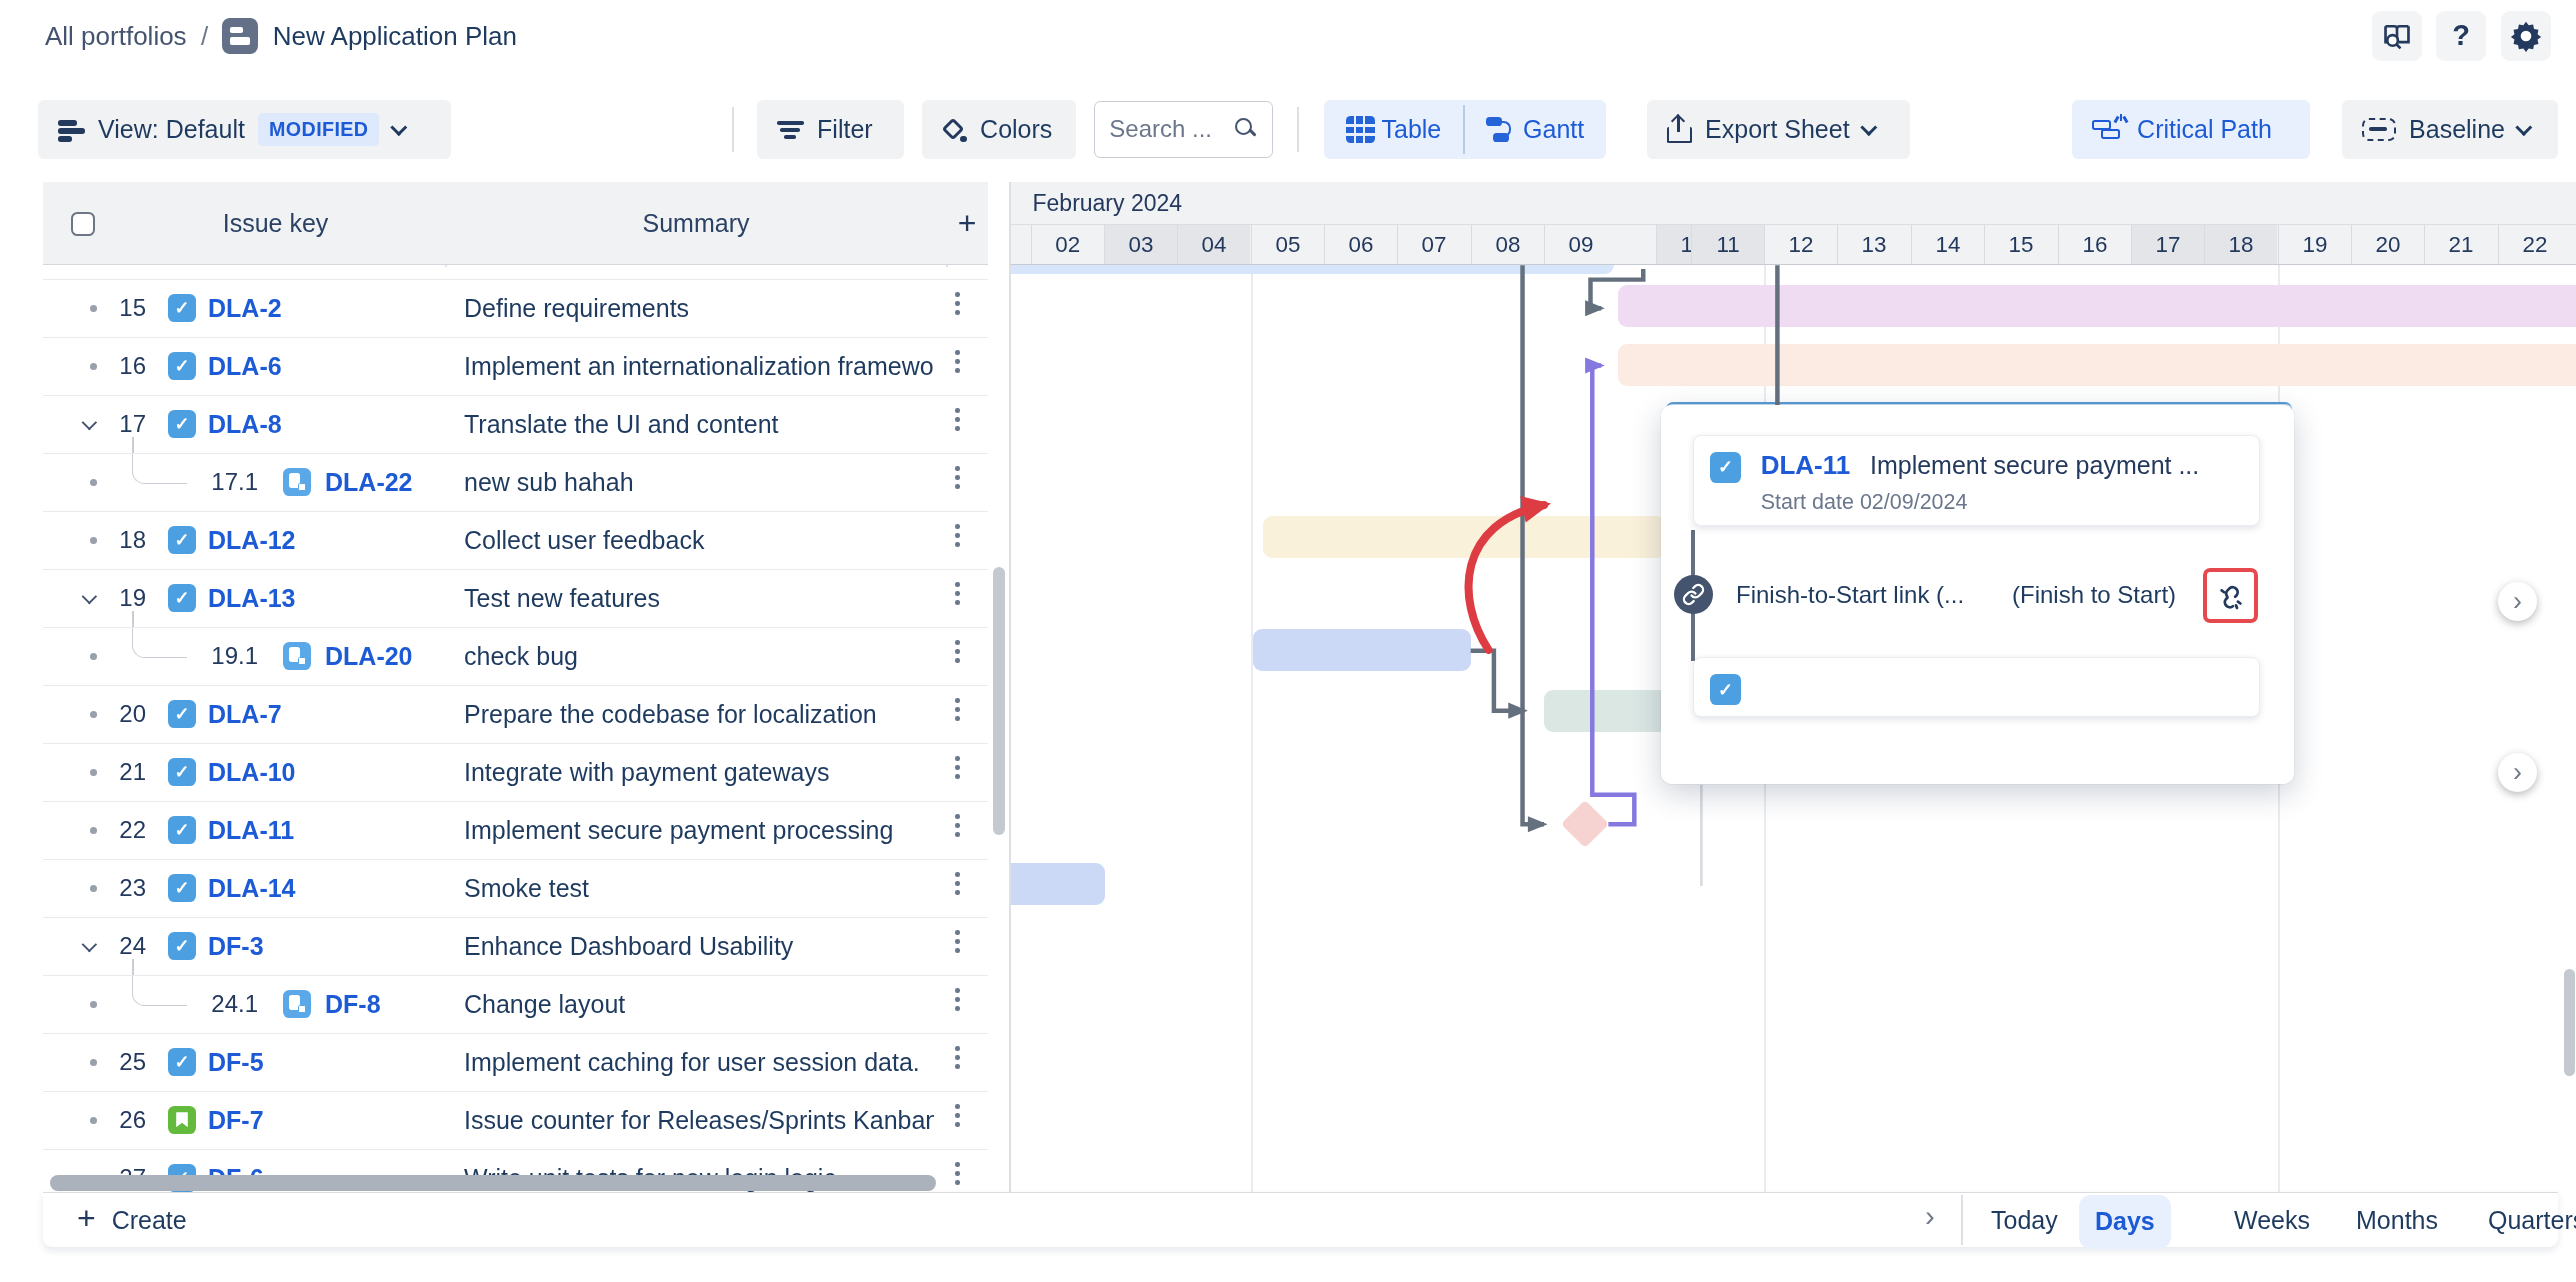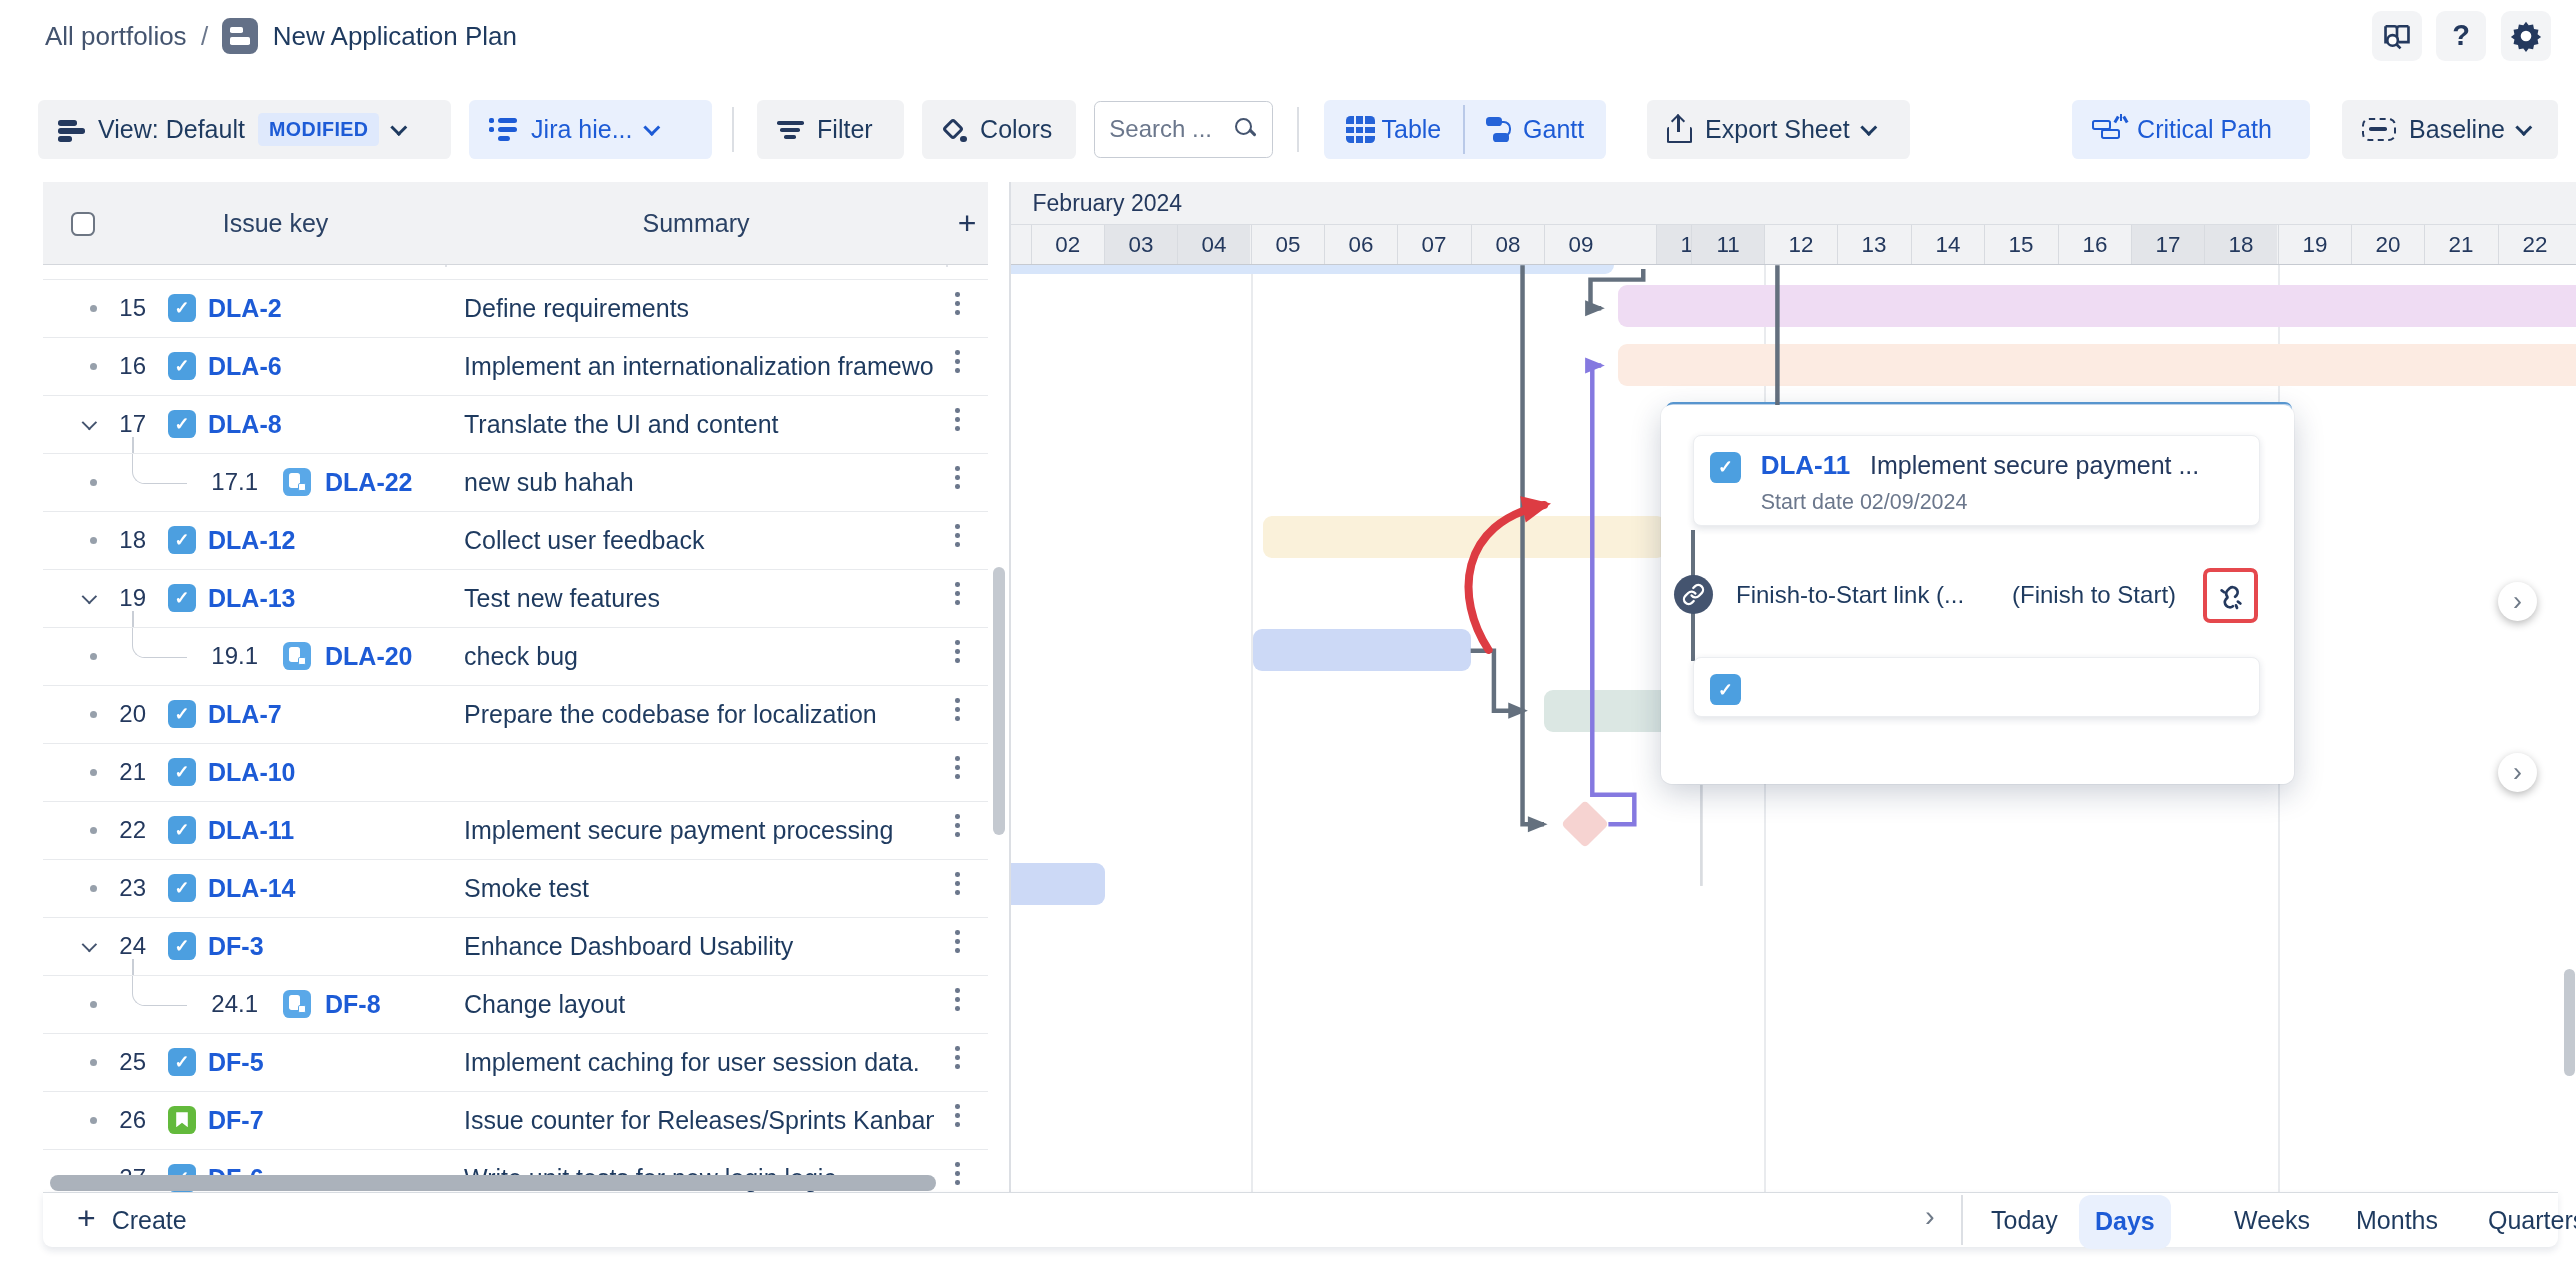--- a/index.html
+++ b/index.html
@@ -190,31 +190,20 @@
     <div class="btn" style="left:38px; width:413px;">
       <span class="g-bars">
           <i style="top:1.8px;width:19.7px;"></i>
           <i style="top:9.8px;width:27px;"></i>
           <i style="top:18px;width:14.3px;"></i>
         </span>
       <span>View: Default</span>
       <span class="badge-mod">MODIFIED</span>
       <span class="chev"></span>
     </div>
-    <div class="btn blue" style="left:469px; width:243px;">
-      <span class="g-hier">
-        <i style="left:9px;top:0;width:19.7px;"></i>
-          <u style="left:0;top:0;"></u>
-        <i style="left:9px;top:9px;width:19.7px;"></i>
-          <u style="left:0;top:9px;"></u>
-        <i style="left:9px;top:18px;width:12.5px;"></i>
-      </span>
-      <span>Jira hie...</span>
-      <span class="chev"></span>
-    </div>
     <div class="tb-div" style="left:732px;"></div>
     <div class="btn" style="left:757px; width:147px;">
       <span class="g-filter">
           <i style="left:0;top:1.8px;width:27px;"></i>
           <i style="left:3.6px;top:9px;width:19.7px;"></i>
           <i style="left:7.2px;top:16px;width:12.5px;"></i>
         </span>
       <span>Filter</span>
     </div>
     <div class="btn" style="left:922px; width:154px;">
@@ -384,20 +373,21 @@
             <i></i>
             <i></i>
             <i></i>
           </span>
         </div>
         <div class="trow">
           <span class="bullet"></span>
           <span class="rnum" style="left:63px;width:40px;">21</span>
           <span class="ticon task" style="left:125px;">✓</span>
           <span class="rkey" style="left:165px;">DLA-10</span>
+          <span class="rsum">Integrate with payment gateways</span>
           <span class="dots">
             <i></i>
             <i></i>
             <i></i>
           </span>
         </div>
         <div class="trow">
           <span class="bullet"></span>
           <span class="rnum" style="left:63px;width:40px;">22</span>
           <span class="ticon task" style="left:125px;">✓</span>

